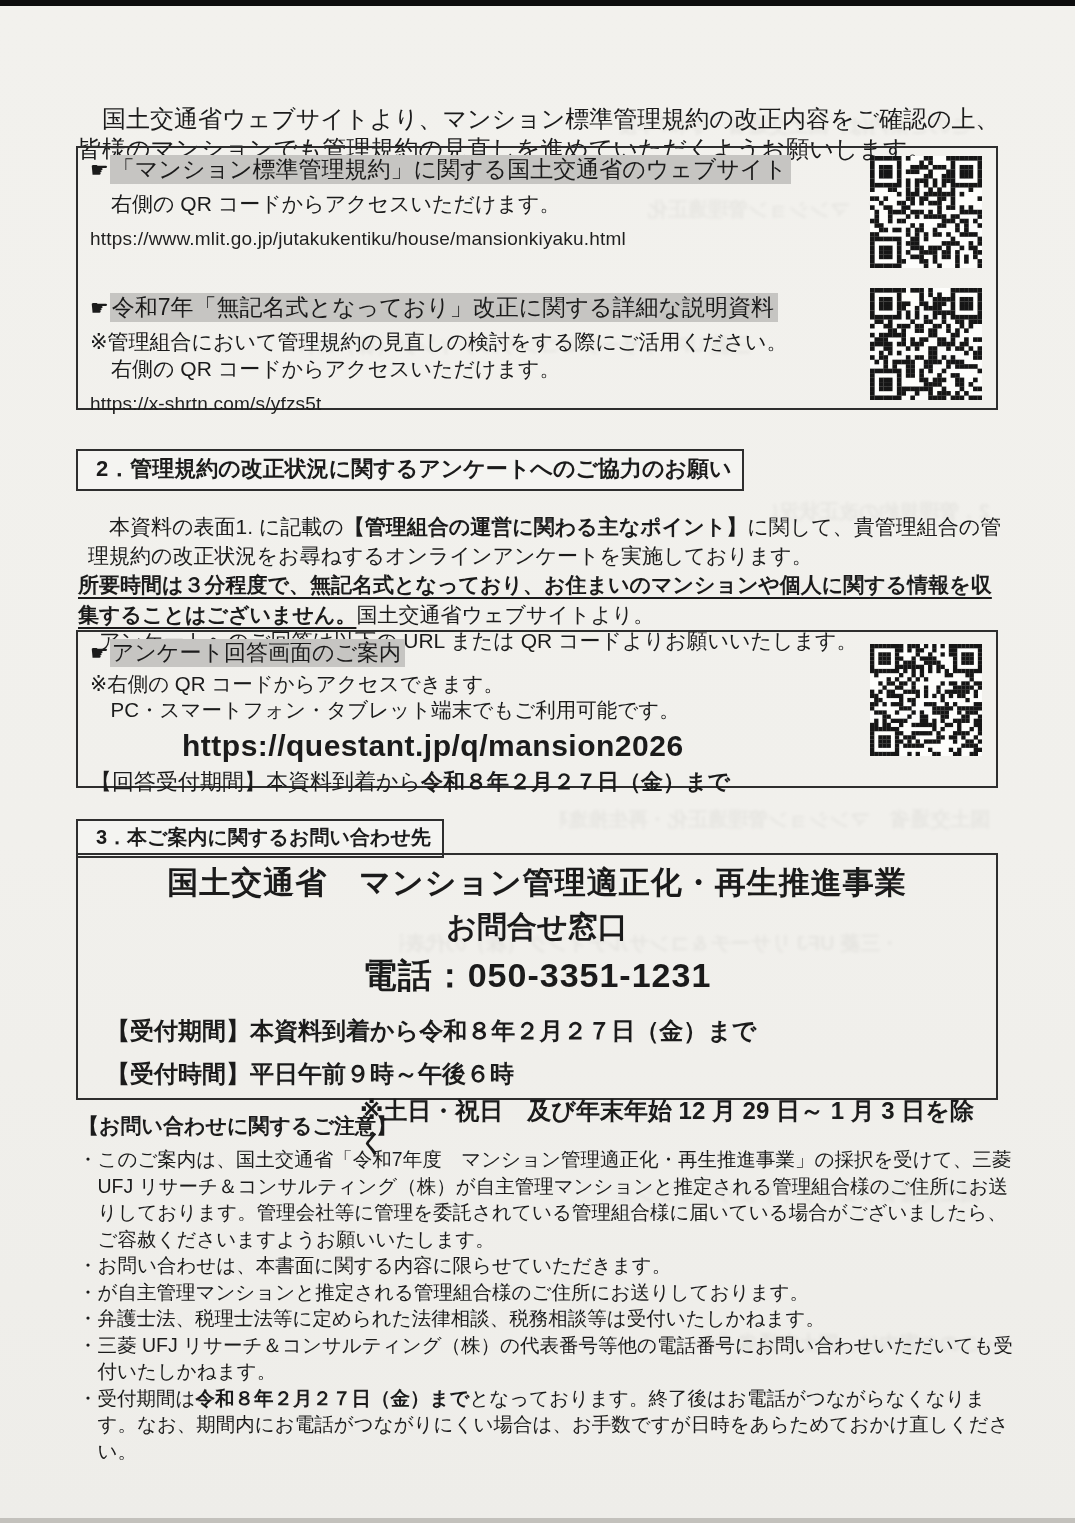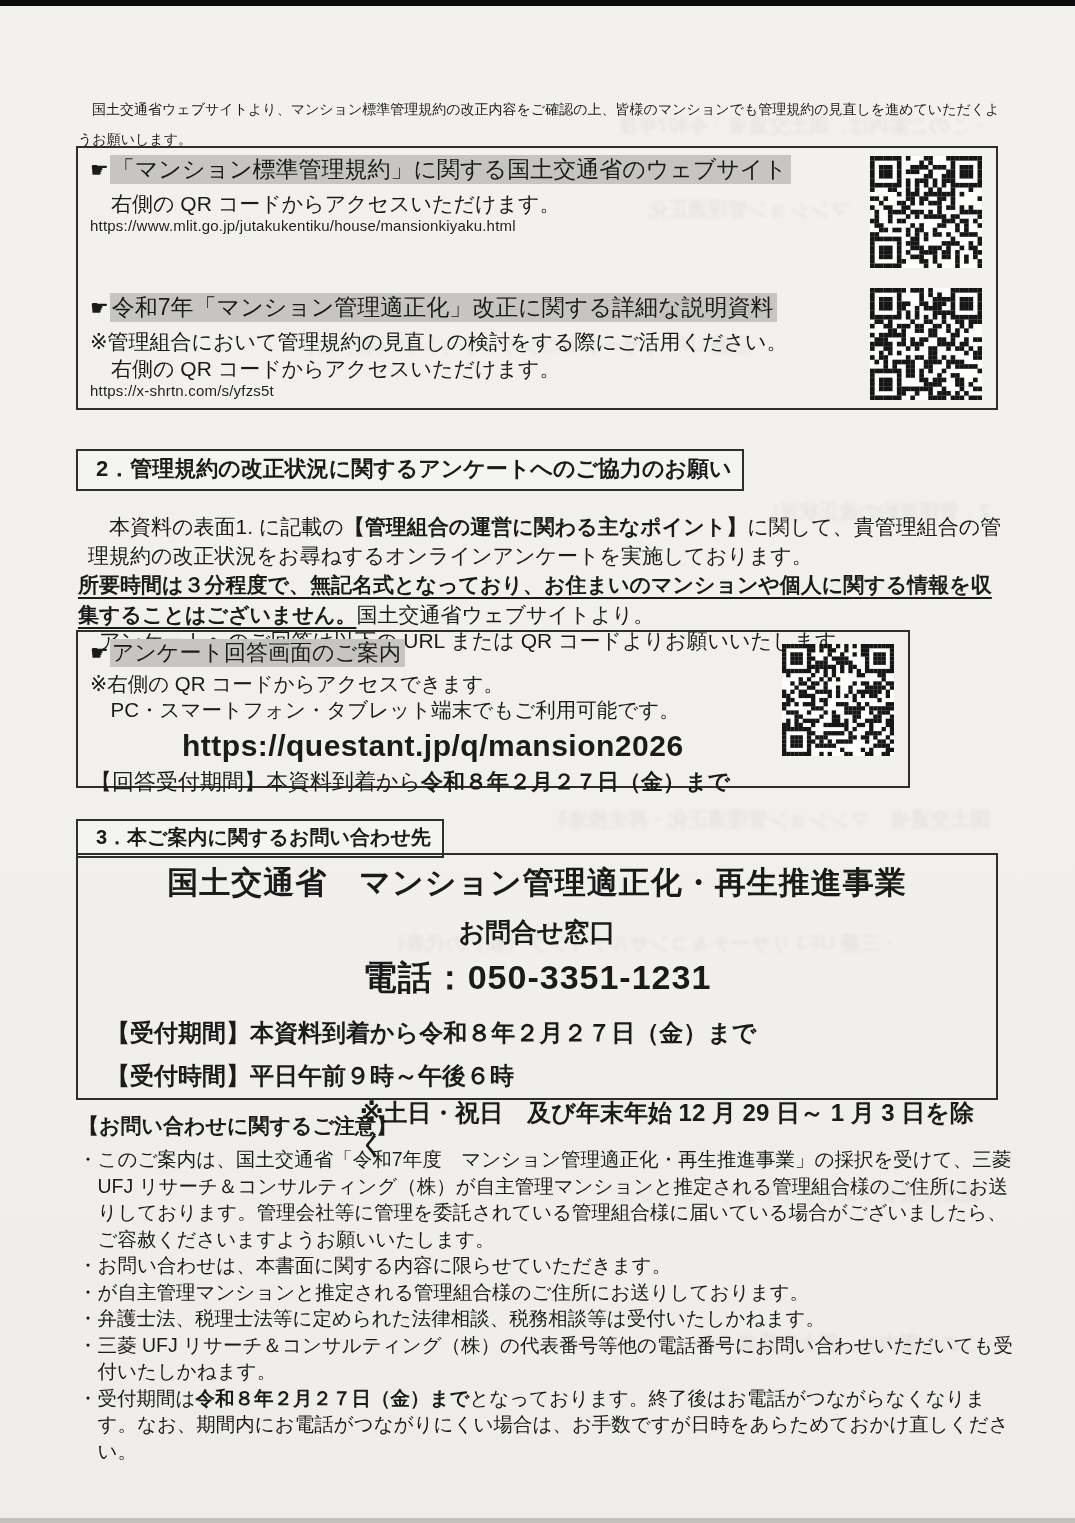--- a/index.html
+++ b/index.html
@@ -5,35 +5,35 @@
   html,body{margin:0;padding:0;background:#d8d6d2;}
   .page{
     position:relative;width:1075px;height:1523px;margin:0 auto;
     background:linear-gradient(180deg,#f2f1ed 0%,#f1f0ec 55%,#eeede9 100%);
     font-family:"Liberation Sans","DejaVu Sans",sans-serif;
     color:#1b1b1b;overflow:hidden;
   }
   .edge-top{position:absolute;top:0;left:0;width:100%;height:6px;background:#0d0d0d;}
   .edge-bottom{position:absolute;bottom:0;left:0;width:100%;height:5px;background:#c3c1bc;}
 
-  .intro{position:absolute;left:78px;top:80px;width:928px;font-size:14px;line-height:30px;}
+  .intro{position:absolute;left:78px;top:80px;width:928px;font-size:24px;line-height:30px;}
 
   .box{position:absolute;border:2px solid #2e2e2e;box-sizing:border-box;}
   .box-a{left:76px;top:146px;width:922px;height:264px;}
-  .box-b{left:76px;top:630px;width:834px;height:158px;padding-left:36px;}
+  .box-b{left:76px;top:630px;width:922px;height:158px;padding-left:36px;}
   .box-c{left:76px;top:853px;width:922px;height:247px;}
 
   .link-item{position:absolute;left:12px;width:788px;}
   .li-1{top:6px;}
   .li-2{top:144px;}
   .item-head{font-size:23px;line-height:30px;margin-bottom:5px;white-space:nowrap;}
   .hl{background:#c6c5c2;padding:1px 4px 2px 2px;}
   .pointer{font-size:21px;margin-right:1px;}
   .item-line{font-size:21px;line-height:27px;}
-  .item-url{font-size:15px;margin-top:0;letter-spacing:.2px;color:#1f1f1f;}
+  .item-url{font-size:19px;margin-top:11px;letter-spacing:.2px;color:#1f1f1f;}
 
   .qr{position:absolute;width:112px;height:112px;}
   .qr svg{display:block;width:112px;height:112px;}
   .qr-1{right:14px;top:8px;}
   .qr-2{right:14px;top:140px;}
   .qr-3{right:14px;top:12px;}
 
   .sec-title{
     position:absolute;border:2px solid #2e2e2e;font-weight:700;
     padding:3px 11px 5px 18px;white-space:nowrap;background:rgba(255,255,255,.25);
@@ -48,21 +48,21 @@
 
   .survey-content{position:absolute;left:12px;top:6px;width:792px;}
   .survey-head{font-size:22px;line-height:29px;margin-bottom:4px;}
   .survey-line{font-size:20.5px;line-height:26px;}
   .survey-url{font-size:30px;font-weight:700;letter-spacing:.5px;margin:6px 0 4px 92px;}
   .survey-period{font-size:22px;margin-top:3px;}
   .b{font-weight:700;}
 
   .c-line{font-weight:700;}
   .c1{margin-top:7px;text-align:center;font-size:31px;letter-spacing:1px;}
-  .c2{text-align:center;font-size:26px;margin-top:11px;}
+  .c2{text-align:center;font-size:30px;margin-top:3px;}
   .c3{text-align:center;font-size:34px;margin-top:5px;letter-spacing:1px;}
   .c4{margin:16px 0 0 28px;font-size:24px;}
   .c5{margin:11px 0 0 28px;font-size:24px;}
   .c6{margin:5px 0 0 282px;font-size:24px;}
 
   .notes-title{position:absolute;left:78px;top:1112px;font-size:21px;font-weight:700;}
   .notes{position:absolute;left:78px;top:1146px;width:936px;font-size:19.5px;line-height:26.5px;}
   .note{padding-left:1em;text-indent:-1em;}
 
   .ghost{
@@ -93,21 +93,21 @@
   <div class="box box-a">
     <div class="link-item li-1">
       <div class="item-head">
         <span class="pointer">☛</span><span class="hl">「マンション標準管理規約」に関する国土交通省のウェブサイト</span>
       </div>
       <div class="item-line">　右側の QR コードからアクセスいただけます。</div>
       <div class="item-url">https://www.mlit.go.jp/jutakukentiku/house/mansionkiyaku.html</div>
     </div>
     <div class="link-item li-2">
       <div class="item-head">
-        <span class="pointer">☛</span><span class="hl">令和7年「マンション管理適正化」改正に関する詳細な説明資料</span>
+        <span class="pointer">☛</span><span class="hl">令和7年「無記名式となっており」改正に関する詳細な説明資料</span>
       </div>
       <div class="item-line">※管理組合において管理規約の見直しの検討をする際にご活用ください。</div>
       <div class="item-line">　右側の QR コードからアクセスいただけます。</div>
       <div class="item-url">https://x-shrtn.com/s/yfzs5t</div>
     </div>
     <div class="qr qr-1">
         <svg xmlns="http://www.w3.org/2000/svg" viewBox="0 0 112 112">
           <rect width="112" height="112" fill="#fdfdfb"></rect>
           <rect x="0.00" y="0.00" width="4.63" height="4.63" fill="#161616"></rect>
           <rect x="4.48" y="0.00" width="4.63" height="4.63" fill="#161616"></rect>

